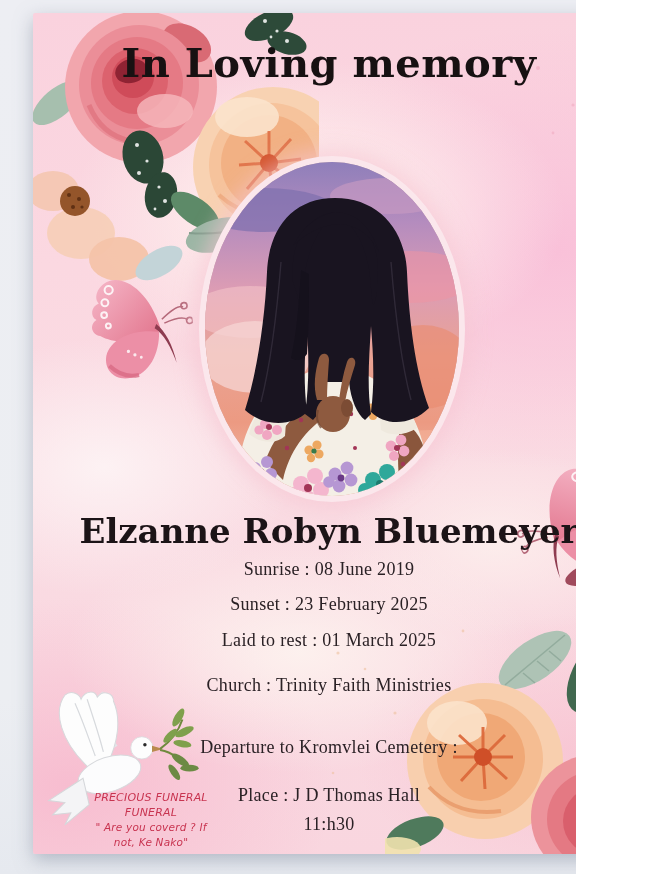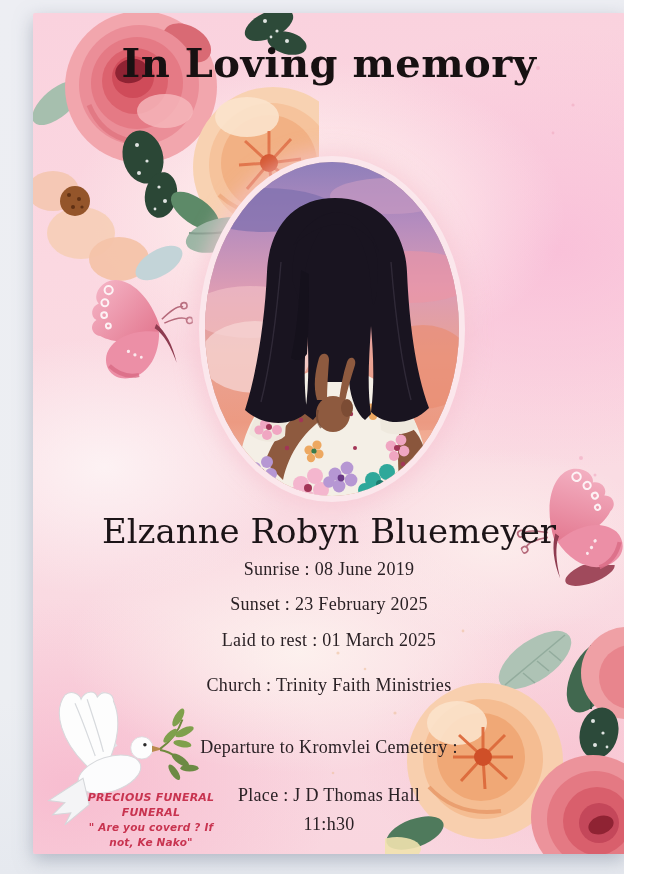--- a/index.html
+++ b/index.html
@@ -1,17 +1,17 @@
 <!DOCTYPE html>
 <html><head>
 <meta charset="utf-8">
 <style>
   html,body{margin:0;padding:0;}
   .stage{
-    position:relative;width:624px;height:874px;overflow:hidden;
+    position:relative;width:576px;height:874px;overflow:hidden;
     background:linear-gradient(180deg,#edeef3 0%,#eceef2 80%,#e6e9ef 100%);
     font-family:"DejaVu Serif", serif;
   }
   .card{
     position:absolute;left:33px;top:13px;width:592px;height:841px;overflow:hidden;
     border-radius:2px;
     box-shadow:0 6px 18px rgba(125,135,155,.5);
     background:
       radial-gradient(ellipse 60% 26% at 48% 24%, rgba(255,248,243,.95) 0%, rgba(255,248,243,0) 70%),
       radial-gradient(ellipse 46% 22% at 12% 54%, rgba(253,244,245,.9) 0%, rgba(253,244,245,0) 70%),
@@ -25,25 +25,25 @@
   .deco{position:absolute;pointer-events:none;}
   .portrait{
     position:absolute;left:166px;top:143px;width:254px;height:334px;
     border:6px solid #fbe7ec;border-radius:50%;overflow:hidden;
     box-shadow:0 0 18px 8px rgba(246,196,209,.55);
     background:#caa;
   }
   .portrait svg{display:block;width:100%;height:100%;}
   .t{position:absolute;left:0;width:100%;text-align:center;color:#1b1416;}
   .title{font-size:40px;font-weight:700;letter-spacing:.5px;color:#171112;}
-  .name{font-size:34px;font-weight:400;color:#1c1417;}
+  .name{font-size:34px;font-weight:700;color:#1c1417;}
   .detail{font-family:"Liberation Serif", serif;font-size:18px;color:#2a2125;letter-spacing:.3px;}
   .fsv{
     position:absolute;left:18px;top:778px;width:200px;text-align:center;
-    font-family:"DejaVu Sans", sans-serif;font-style:italic;font-weight:700;
+    font-family:"DejaVu Sans", sans-serif;font-style:italic;font-weight:400;
     font-size:11px;line-height:14.5px;color:#c83450;letter-spacing:.2px;
   }
   .fsv .tag{font-size:10.5px;}
 </style>
 </head>
 <body>
 
 <div class="stage">
   <div class="card">
 

